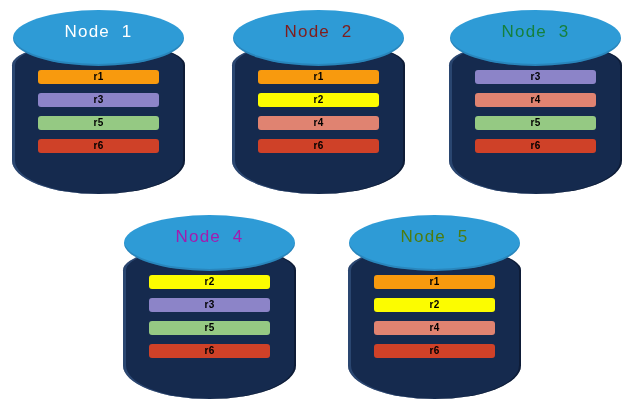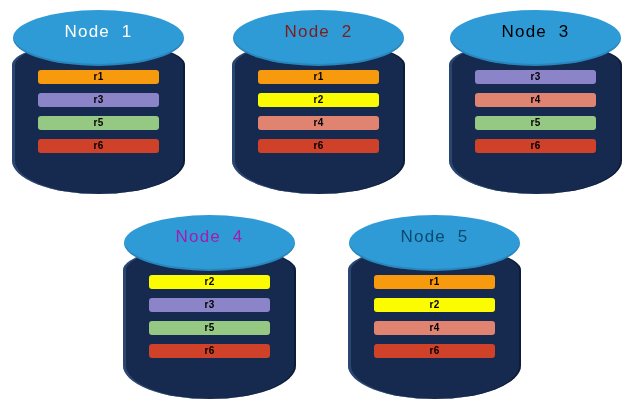--- a/index.html
+++ b/index.html
@@ -107,21 +107,21 @@
       <div class="bars">
         <div class="bar" style="background: rgb(248, 154, 14); color: rgb(0, 0, 0);">r1</div>
         <div class="bar" style="background: rgb(252, 252, 0); color: rgb(0, 0, 0);">r2</div>
         <div class="bar" style="background: rgb(224, 131, 113); color: rgb(0, 0, 0);">r4</div>
         <div class="bar" style="background: rgb(207, 65, 40); color: rgb(0, 0, 0);">r6</div>
       </div>
     </div>
     <div class="node" style="left: 449px; top: 8px;">
       <div class="cyl-body" style="background: rgb(21, 42, 78);"></div>
       <div class="cyl-top" style="background: rgb(46, 155, 214);"></div>
-      <div class="node-label" style="color: #000000;">Node  3</div>
+      <div class="node-label" style="color: #15803d;">Node  3</div>
       <div class="bars">
         <div class="bar" style="background: rgb(140, 132, 200); color: rgb(0, 0, 0);">r3</div>
         <div class="bar" style="background: rgb(224, 131, 113); color: rgb(0, 0, 0);">r4</div>
         <div class="bar" style="background: rgb(149, 201, 131); color: rgb(0, 0, 0);">r5</div>
         <div class="bar" style="background: rgb(207, 65, 40); color: rgb(0, 0, 0);">r6</div>
       </div>
     </div>
     <div class="node" style="left: 123px; top: 213px;">
       <div class="cyl-body" style="background: rgb(21, 42, 78);"></div>
       <div class="cyl-top" style="background: rgb(46, 155, 214);"></div>
@@ -129,21 +129,21 @@
       <div class="bars">
         <div class="bar" style="background: rgb(252, 252, 0); color: rgb(0, 0, 0);">r2</div>
         <div class="bar" style="background: rgb(140, 132, 200); color: rgb(0, 0, 0);">r3</div>
         <div class="bar" style="background: rgb(149, 201, 131); color: rgb(0, 0, 0);">r5</div>
         <div class="bar" style="background: rgb(207, 65, 40); color: rgb(0, 0, 0);">r6</div>
       </div>
     </div>
     <div class="node" style="left: 348px; top: 213px;">
       <div class="cyl-body" style="background: rgb(21, 42, 78);"></div>
       <div class="cyl-top" style="background: rgb(46, 155, 214);"></div>
-      <div class="node-label" style="color: #0c4a6e;">Node  5</div>
+      <div class="node-label" style="color: #4d7c0f;">Node  5</div>
       <div class="bars">
         <div class="bar" style="background: rgb(248, 154, 14); color: rgb(0, 0, 0);">r1</div>
         <div class="bar" style="background: rgb(252, 252, 0); color: rgb(0, 0, 0);">r2</div>
         <div class="bar" style="background: rgb(224, 131, 113); color: rgb(0, 0, 0);">r4</div>
         <div class="bar" style="background: rgb(207, 65, 40); color: rgb(0, 0, 0);">r6</div>
       </div>
     </div>
   </div>
 
 </body></html>

